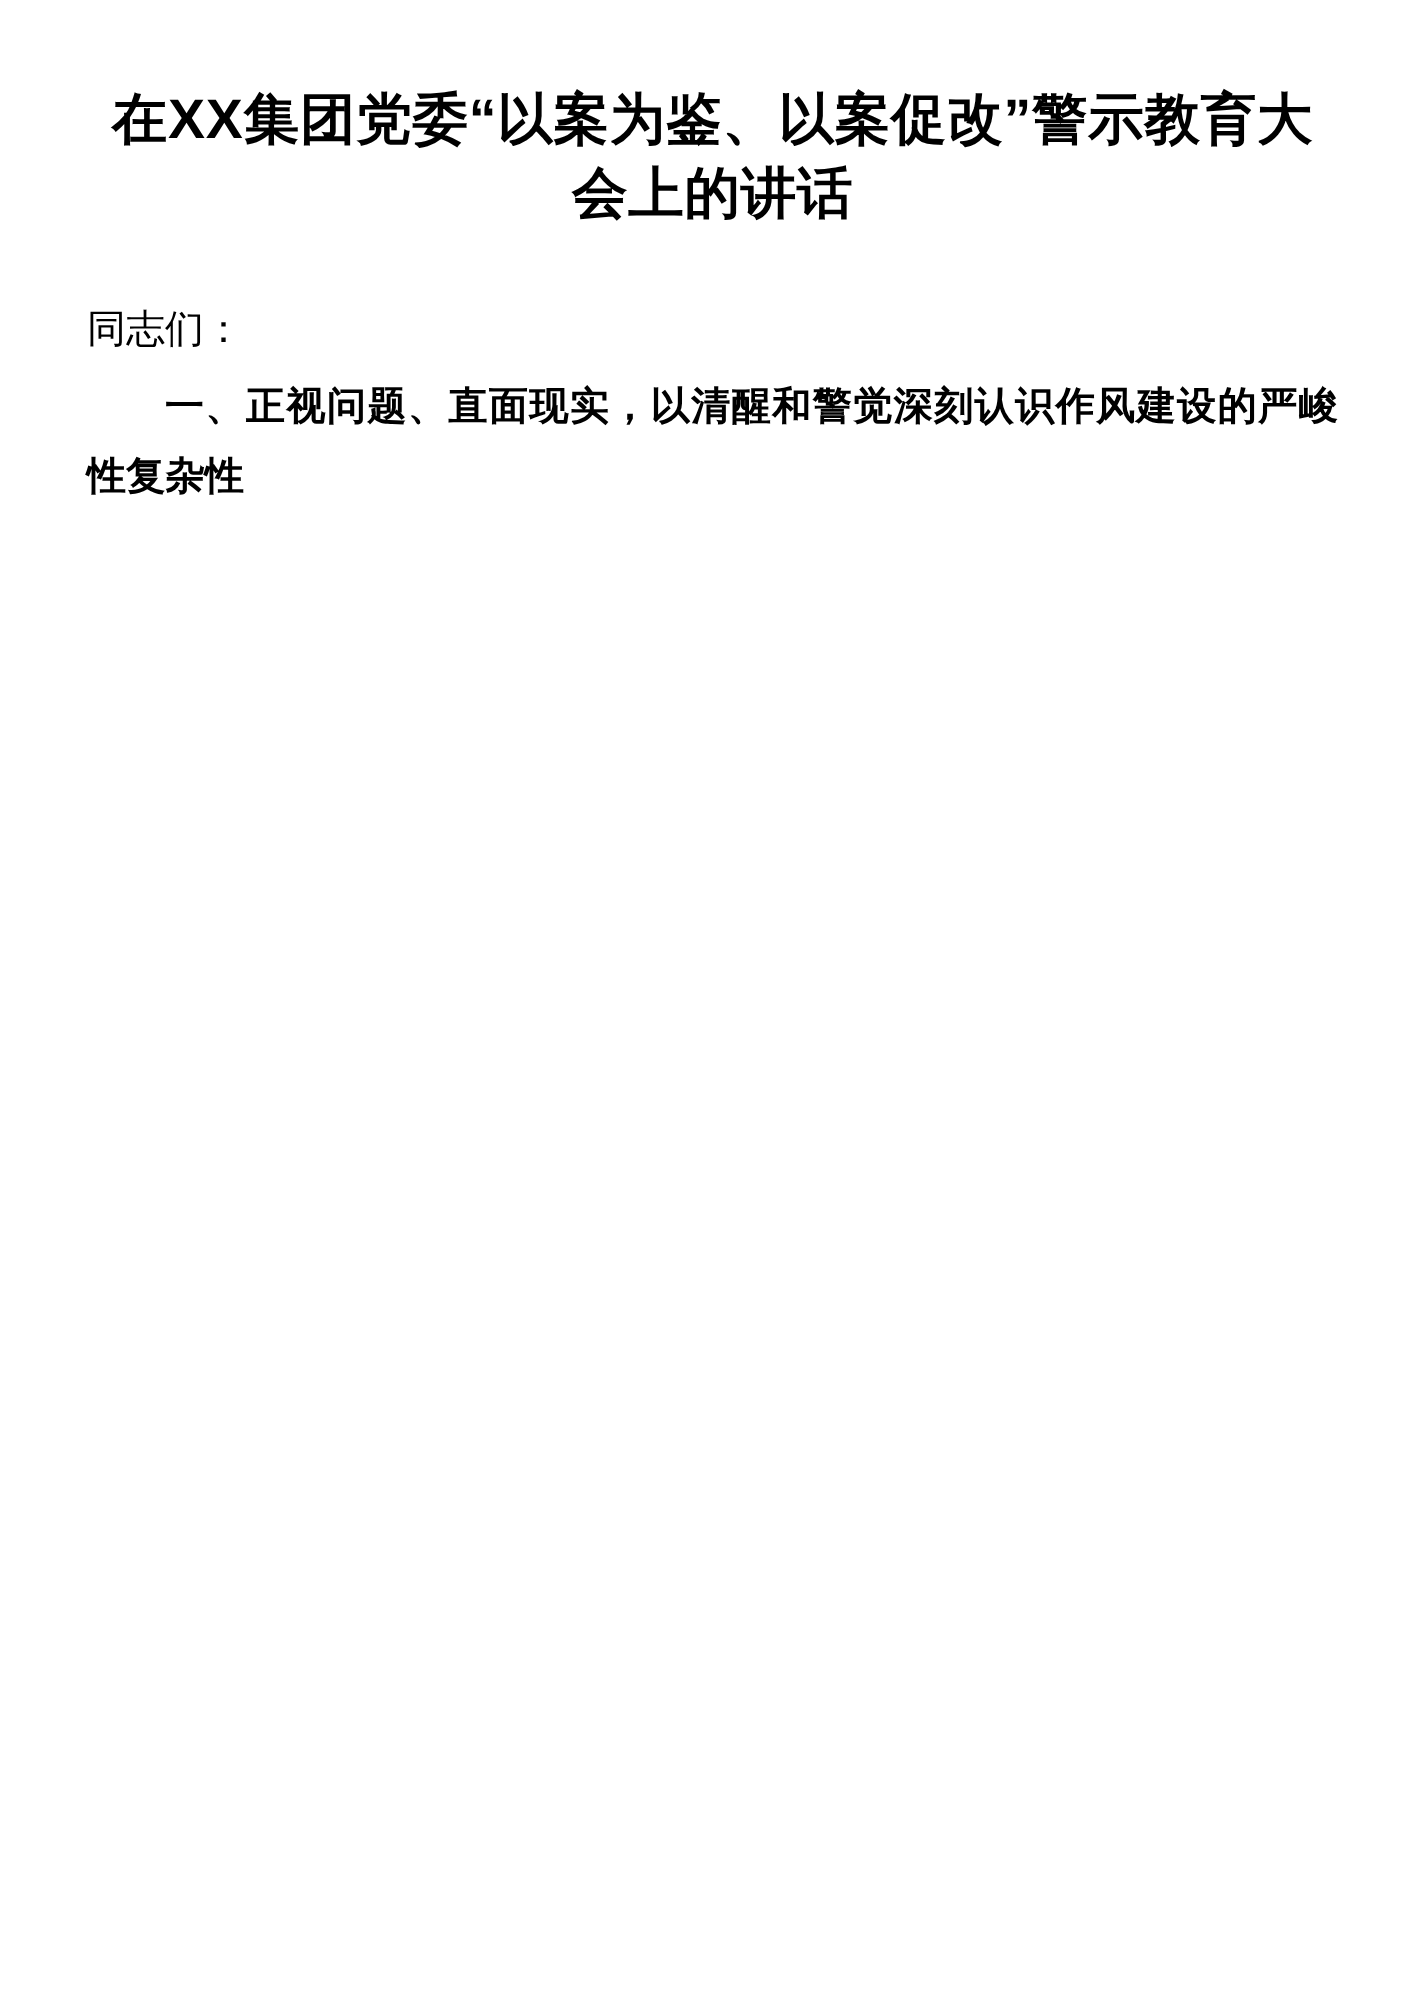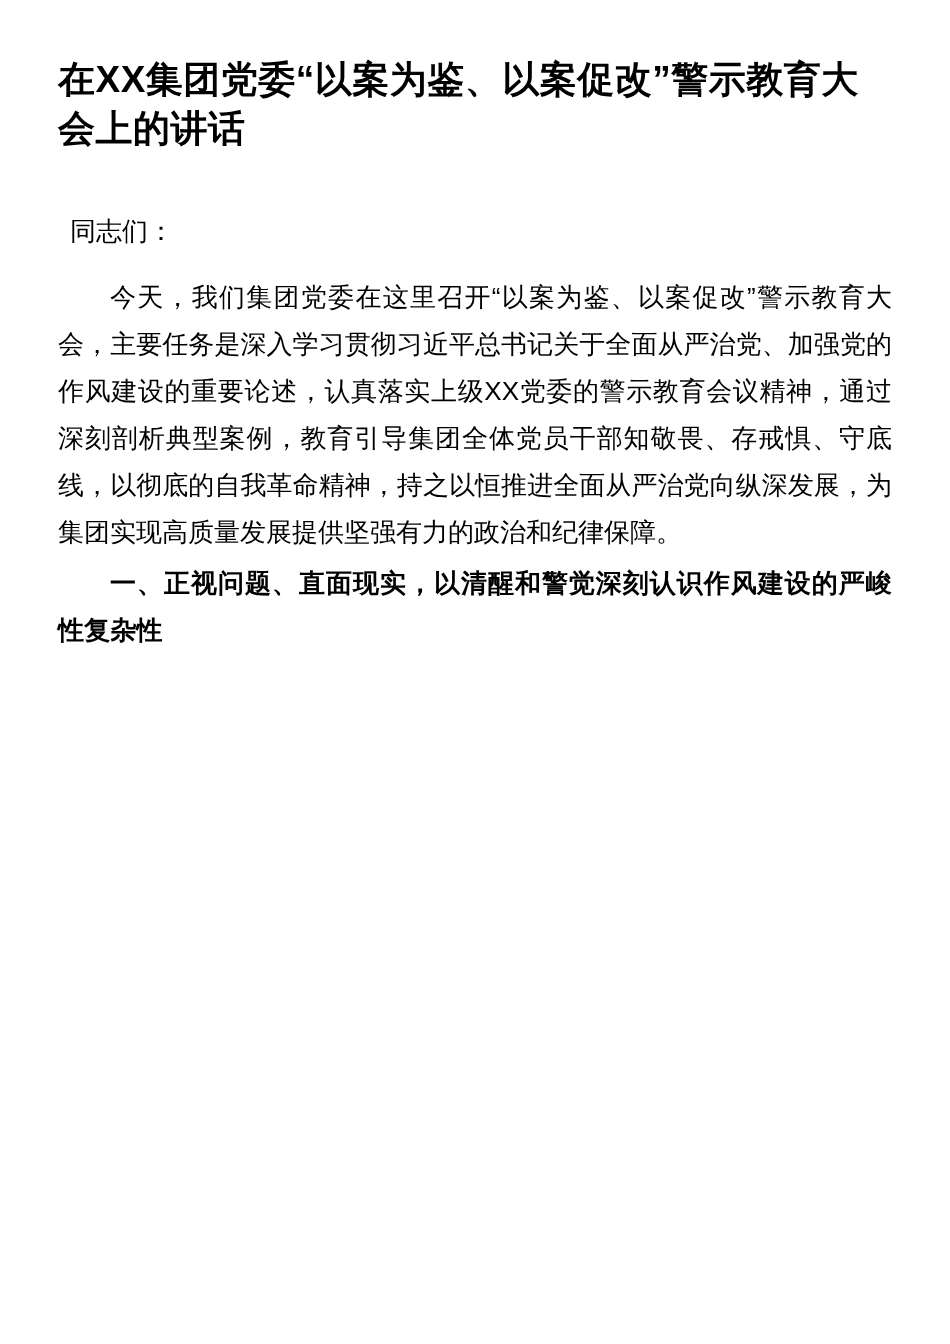--- a/index.html
+++ b/index.html
@@ -21,29 +21,30 @@
     width: 950px;
     height: 1344px;
     padding: 0 58px;
     background: #ffffff;
     position: relative;
   }
 
   .doc-title {
     margin: 0;
     padding-top: 56px;
+    text-align: center;
     font-size: 37px;
     font-weight: bold;
     line-height: 1.32;
     letter-spacing: 0.5px;
     word-break: break-all;
   }
 
   .salutation {
-    margin: 12px;
+    margin: 0;
     padding-top: 42px;
     font-size: 26px;
     line-height: 47px;
     text-align: left;
   }
 
   .para {
     margin: 0;
     padding-top: 7px;
     font-size: 26px;
@@ -66,19 +67,18 @@
 </style>
 </head>
 <body>
 
 <div class="page">
 
   <h1 class="doc-title">在XX集团党委“以案为鉴、以案促改”警示教育大会上的讲话</h1>
 
   <p class="salutation">同志们：</p>
 
-  <p class="para">今天，我们集团党委在这里召开“以案为鉴、以案促改”警示教育大会，主要任务是深入学习贯彻习近平总书记关于全面从严治党、加强党的作风建设的重要论述，认真落实上级XX党委的警示教育会议精神，通过深刻剖析典型案例，教育引导集团全体党员干部知敬畏、存戒惧、守底线，以彻底的自我革命精神，持之以恒推进全面从严治党向纵深发展，为集团实现高质量发展提供坚强有力的政治和纪律保障。</p>
 
 
   <p class="para heading tight">一、正视问题、直面现实，以清醒和警觉深刻认识作风建设的严峻性复杂性</p>
 
 
 </div>
 
 </body></html>

